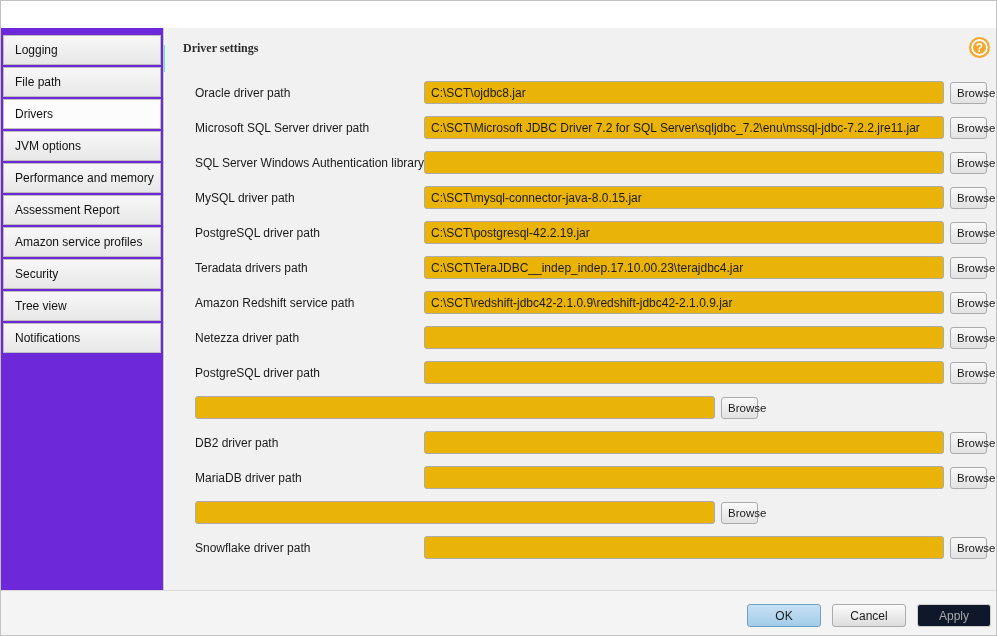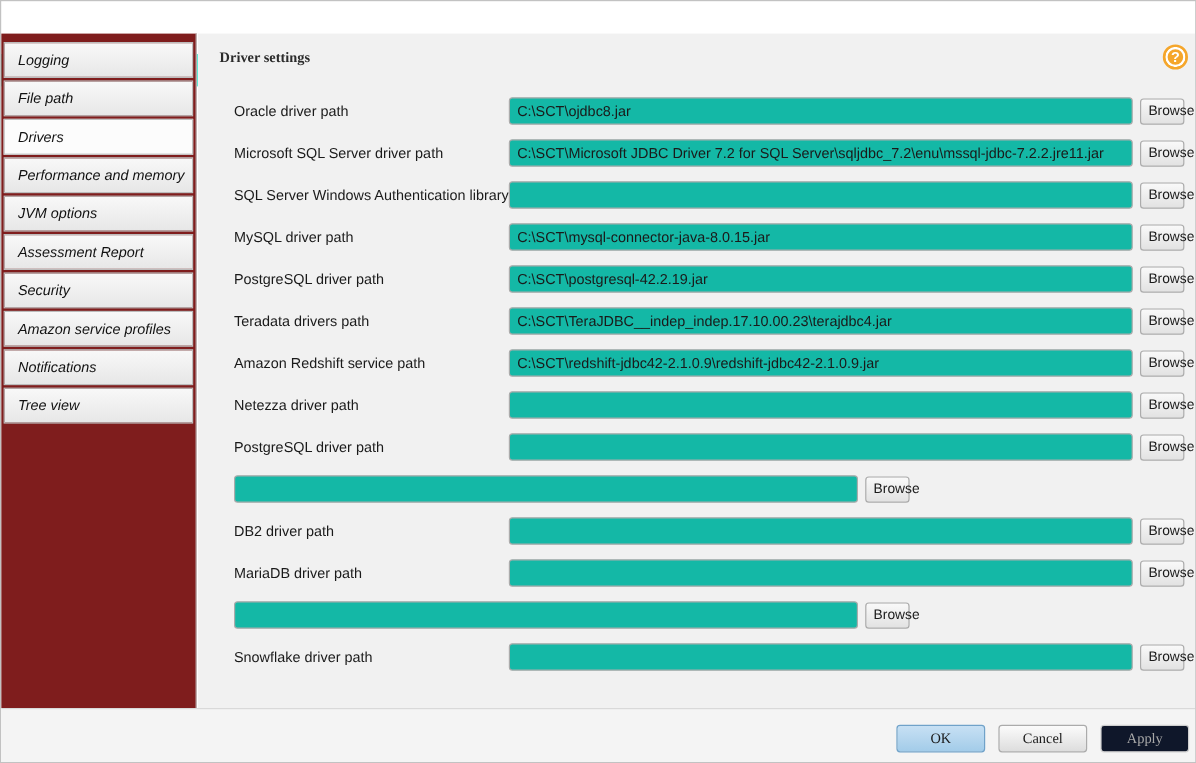--- a/index.html
+++ b/index.html
@@ -25,21 +25,21 @@
   .x-glyph { position:relative; width:12px; height:12px; }
   .x-glyph::before, .x-glyph::after {
     content:""; position:absolute; left:-1px; top:5.5px; width:14px; height:1.2px; background:#1a1a1a;
   }
   .x-glyph::before { transform:rotate(45deg); }
   .x-glyph::after  { transform:rotate(-45deg); }
 
   
   .sidebar {
     position:absolute; left:0; top:27px; width:163px; bottom:45px;
-    background:#7f1d1d; border-right:1px solid #c6c6c6; padding-top:7px;font-style:italic;
+    background:#6d28d9; border-right:1px solid #c6c6c6; padding-top:7px;
   }
   .side-item {
     height:30px; margin:0 2px 2px 2px;
     background:linear-gradient(#f8f8f8, #e7e7e7);
     border:1px solid #bcbcbc;
     display:flex; align-items:center; padding-left:11px;
     font-size:12px; color:#111; cursor:default;
   }
   .side-item.selected { background:#fcfcfc; border-color:#c0c0c0; }
 
@@ -54,39 +54,39 @@
     border-radius:50%; background:#f5a62b; border:2px solid #f5a62b;
     box-shadow:inset 0 0 0 2px #fff;
     color:#fff; font-weight:bold; font-size:12px; line-height:1;
     display:flex; align-items:center; justify-content:center; cursor:pointer;
   }
   .rows { position:absolute; left:0; top:47px; right:0;margin-left:12px; }
   .row { height:35px; display:flex; align-items:center; padding-left:18px; }
   .row label { width:229px; font-size:12px; color:#1a1a1a; flex:none; }
   .row input {
     flex:none; width:520px; height:23px; padding:0 6px;
-    border:1px solid #ababab; border-radius:3px; background:#14b8a6;
+    border:1px solid #ababab; border-radius:3px; background:#eab308;
     font-family:"Liberation Sans", sans-serif; font-size:12px; color:#1a1a1a; outline:none;
   }
   .browse-btn {
     flex:none; width:37px; height:22px; margin-left:6px;
     background:linear-gradient(#f9f9f9, #e2e2e2);
     border:1px solid #ababab; border-radius:3px;
     font-family:"Liberation Sans", sans-serif; font-size:11.5px; color:#1a1a1a; cursor:default;
   }
 
   
   .footer {
     position:absolute; left:0; right:0; bottom:0; height:45px;
     background:#f4f4f4; border-top:1px solid #d9d9d9;
     display:flex; justify-content:flex-end; align-items:flex-start;
     gap:11px; padding:13px 5px 0 0;
   }
   .footer button {
-    width:74px; height:23px; font-family:Liberation Serif, serif;
+    width:74px; height:23px; font-family:Liberation Sans, sans-serif;
     font-size:12px; border-radius:3px; cursor:default;
   }
   .btn-ok { background:linear-gradient(#c7e0f4, #a3cce9); border:1px solid #70a2c9; color:#1a1a1a; }
   .btn-cancel { background:linear-gradient(#fbfbfb, #dddddd); border:1px solid #ababab; color:#1a1a1a; }
   .btn-apply { background:#0f172a; border:1px solid #cfcfcf; color:#a8a8a8; }
 </style>
 </head>
 <body>
 
 <div class="window">
@@ -118,39 +118,39 @@
     <div class="side-item">
         <span>Logging</span>
       </div>
       <div class="side-item">
         <span>File path</span>
       </div>
       <div class="side-item selected">
         <span>Drivers</span>
       </div>
       <div class="side-item">
+        <span>JVM options</span>
+      </div>
+      <div class="side-item">
         <span>Performance and memory</span>
       </div>
       <div class="side-item">
-        <span>JVM options</span>
-      </div>
-      <div class="side-item">
         <span>Assessment Report</span>
       </div>
       <div class="side-item">
+        <span>Amazon service profiles</span>
+      </div>
+      <div class="side-item">
         <span>Security</span>
       </div>
       <div class="side-item">
-        <span>Amazon service profiles</span>
+        <span>Tree view</span>
       </div>
       <div class="side-item">
         <span>Notifications</span>
-      </div>
-      <div class="side-item">
-        <span>Tree view</span>
       </div>
   </div>
 
   <div class="content">
     <div class="content-title">Driver settings</div>
     <div class="help-icon">?</div>
     <div class="rows">
       <div class="row">
           <label>Oracle driver path</label>
           <input type="text" value="C:\SCT\ojdbc8.jar" style="">

